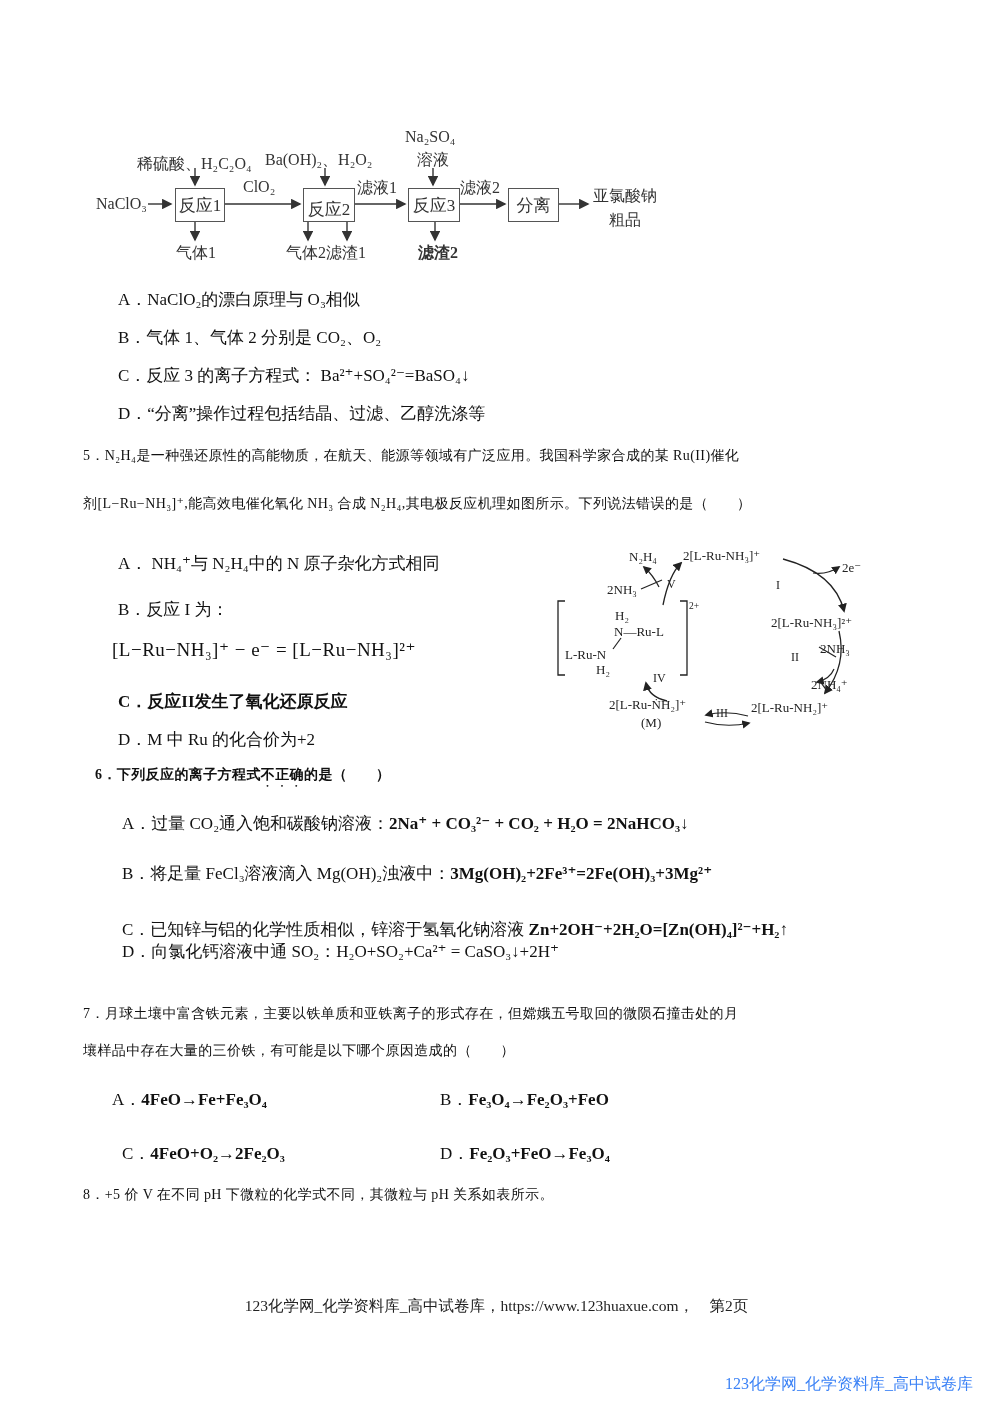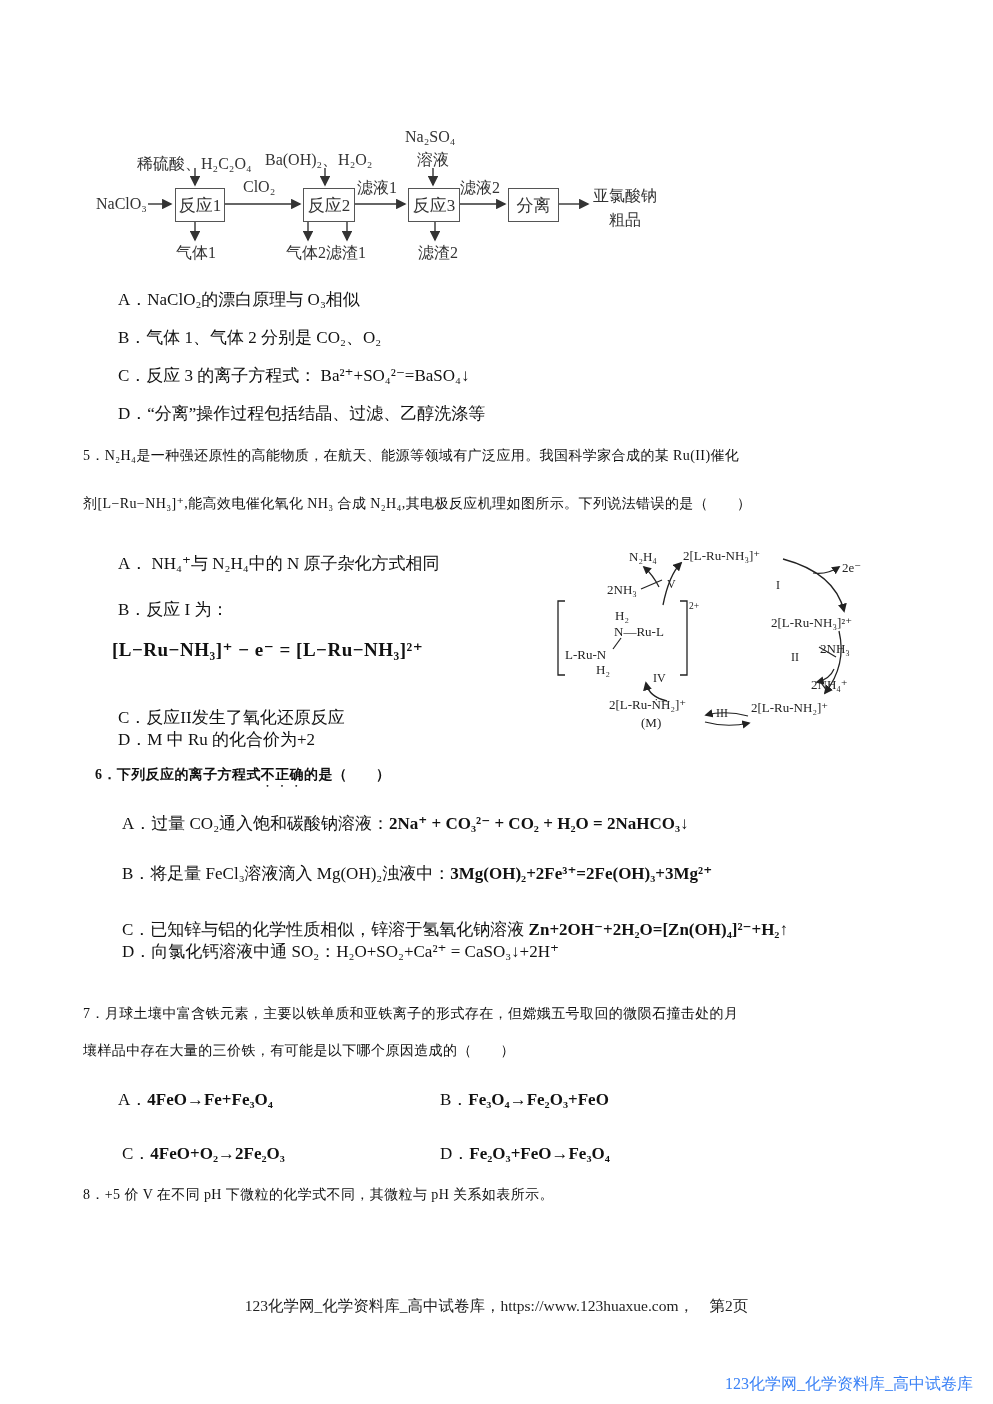--- a/index.html
+++ b/index.html
@@ -3,21 +3,21 @@
 <meta charset="utf-8">
 <style>
   html,body{margin:0;padding:0;background:#ffffff;}
   body{width:993px;height:1404px;position:relative;overflow:hidden;
        font-family:"Liberation Serif","DejaVu Serif",serif;color:#111;}
   .abs{position:absolute;white-space:nowrap;}
   .t17{font-size:17px;line-height:23px;}
   .t16{font-size:16px;color:#333;}
   .stem{font-size:14px;letter-spacing:0.4px;}
   .eq{font-weight:bold;}
-  .beq{font-weight:bold;font-size:19px;letter-spacing:0.5px;}
+  .beq{font-weight:normal;font-size:19px;letter-spacing:0.5px;}
   .fbox{position:absolute;border:1.6px solid #555;display:flex;align-items:center;
         justify-content:center;font-size:17px;color:#333;background:#fff;}
   .emph-dots{-webkit-text-emphasis:filled dot #111;text-emphasis:filled dot #111;
              -webkit-text-emphasis-position:under;text-emphasis-position:under right;}
   .footer{font-size:15.5px;color:#222;width:993px;text-align:center;}
   .watermark{font-size:16px;color:#3b82f6;}
   svg text{font-family:"Liberation Serif","DejaVu Serif",serif;fill:#222;}
   .cyc{font-size:13px;}
   .cycsm{font-size:12px;}
   .cycsup{font-size:9.5px;}
@@ -53,57 +53,57 @@
   <span class="abs t16" style="left:49px;top:28px;">稀硫酸、H₂C₂O₄</span>
   <span class="abs t16" style="left:177px;top:24px;">Ba(OH)₂、H₂O₂</span>
   <span class="abs t16" style="left:317px;top:2px;">Na₂SO₄</span>
   <span class="abs t16" style="left:329px;top:24px;">溶液</span>
 
   <span class="abs t16" style="left:8px;top:69px;">NaClO₃</span>
 
   <div class="fbox" style="left:87px;top:62px;width:48px;height:32px;">
       <span>反应1</span>
     </div>
-  <div class="fbox" style="left:215px;top:62px;width:50px;height:32px;">
+  <div class="fbox" style="left:215px;top:62px;width:50px;height:32px;align-items:flex-end;">
       <span>反应2</span>
     </div>
   <div class="fbox" style="left:320px;top:62px;width:50px;height:32px;">
       <span>反应3</span>
     </div>
   <div class="fbox" style="left:420px;top:62px;width:49px;height:32px;">
       <span>分离</span>
     </div>
 
   <span class="abs t16" style="left:155px;top:52px;">ClO₂</span>
   <span class="abs t16" style="left:269px;top:52px;">滤液1</span>
   <span class="abs t16" style="left:372px;top:52px;">滤液2</span>
 
   <span class="abs t16" style="left:505px;top:60px;">亚氯酸钠</span>
   <span class="abs t16" style="left:521px;top:84px;">粗品</span>
 
   <span class="abs t16" style="left:88px;top:117px;">气体1</span>
   <span class="abs t16" style="left:198px;top:117px;">气体2</span>
   <span class="abs t16" style="left:238px;top:117px;">滤渣1</span>
-  <span class="abs t16" style="left:330px;top:117px;">滤渣2</span>
+  <span class="abs t16" style="left:330px;top:117px;font-weight:bold;">滤渣2</span>
 </div>
 
 <div>
   <span class="abs t17" style="left:118px;top:288px;">A．NaClO₂的漂白原理与 O₃相似</span>
   <span class="abs t17" style="left:118px;top:326px;">B．气体 1、气体 2 分别是 CO₂、O₂</span>
   <span class="abs t17" style="left:118px;top:364px;">C．反应 3 的离子方程式：  Ba²⁺+SO₄²⁻=BaSO₄↓</span>
   <span class="abs t17" style="left:118px;top:402px;">D．“分离”操作过程包括结晶、过滤、乙醇洗涤等</span>
 </div>
 
 <div>
   <span class="abs stem" style="left:83px;top:447px;">5．N₂H₄是一种强还原性的高能物质，在航天、能源等领域有广泛应用。我国科学家合成的某 Ru(II)催化</span>
   <span class="abs stem" style="left:83px;top:495px;">剂[L−Ru−NH₃]⁺,能高效电催化氧化 NH₃ 合成 N₂H₄,其电极反应机理如图所示。下列说法错误的是（　　）</span>
   <span class="abs t17" style="left:118px;top:552px;">A． NH₄⁺与 N₂H₄中的 N 原子杂化方式相同</span>
   <span class="abs t17" style="left:118px;top:598px;">B．反应 I 为：</span>
   <span class="abs beq" style="left:112px;top:638px;">[L−Ru−NH₃]⁺ − e⁻ = [L−Ru−NH₃]²⁺</span>
-  <span class="abs t17" style="left:118px;top:706px;">C．反应II发生了氧化还原反应</span>
+  <span class="abs t17" style="left:118px;top:690px;font-weight:bold;">C．反应II发生了氧化还原反应</span>
   <span class="abs t17" style="left:118px;top:728px;">D．M 中 Ru 的化合价为+2</span>
 </div>
 
 <svg class="abs" style="left:543px;top:543px;" width="420" height="230" viewBox="0 0 420 230">
   <defs>
     <marker id="ch" viewBox="0 0 10 10" refX="8" refY="5" markerWidth="7" markerHeight="7" orient="auto-start-reverse">
       <path d="M0,0 L10,5 L0,10 z" fill="#222"></path>
     </marker>
   </defs>
 
@@ -156,21 +156,21 @@
 
   <span class="abs t17" style="left:122px;top:918px;"><span>C．</span><span>已知锌与铝的化学性质相似，锌溶于氢氧化钠溶液 </span><span class="eq">Zn+2OH⁻+2H₂O=[Zn(OH)₄]²⁻+H₂↑</span></span>
 
   <span class="abs t17" style="left:122px;top:908px;margin-top:32px;"><span>D．</span><span>向氯化钙溶液中通 SO₂：</span><span>H₂O+SO₂+Ca²⁺ = CaSO₃↓+2H⁺</span></span>
 </div>
 
 <div>
   <span class="abs stem" style="left:83px;top:1005px;">7．月球土壤中富含铁元素，主要以铁单质和亚铁离子的形式存在，但嫦娥五号取回的微陨石撞击处的月</span>
   <span class="abs stem" style="left:83px;top:1042px;">壤样品中存在大量的三价铁，有可能是以下哪个原因造成的（　　）</span>
 
-  <span class="abs t17" style="left:118px;top:1088px;"><span>A．</span><span class="eq">4FeO→Fe+Fe₃O₄</span></span>
+  <span class="abs t17" style="left:112px;top:1088px;"><span>A．</span><span class="eq">4FeO→Fe+Fe₃O₄</span></span>
   <span class="abs t17" style="left:440px;top:1088px;"><span>B．</span><span class="eq">Fe₃O₄→Fe₂O₃+FeO</span></span>
   <span class="abs t17" style="left:122px;top:1142px;"><span>C．</span><span class="eq">4FeO+O₂→2Fe₂O₃</span></span>
   <span class="abs t17" style="left:440px;top:1142px;"><span>D．</span><span class="eq">Fe₂O₃+FeO→Fe₃O₄</span></span>
 </div>
 
 <span class="abs stem" style="left:83px;top:1186px;">8．+5 价 V 在不同 pH 下微粒的化学式不同，其微粒与 pH 关系如表所示。</span>
 
 <div class="abs footer" style="left:0;top:1296px;">123化学网_化学资料库_高中试卷库，https://www.123huaxue.com，　第2页</div>
 <span class="abs watermark" style="right:20px;top:1374px;">123化学网_化学资料库_高中试卷库</span>
 

